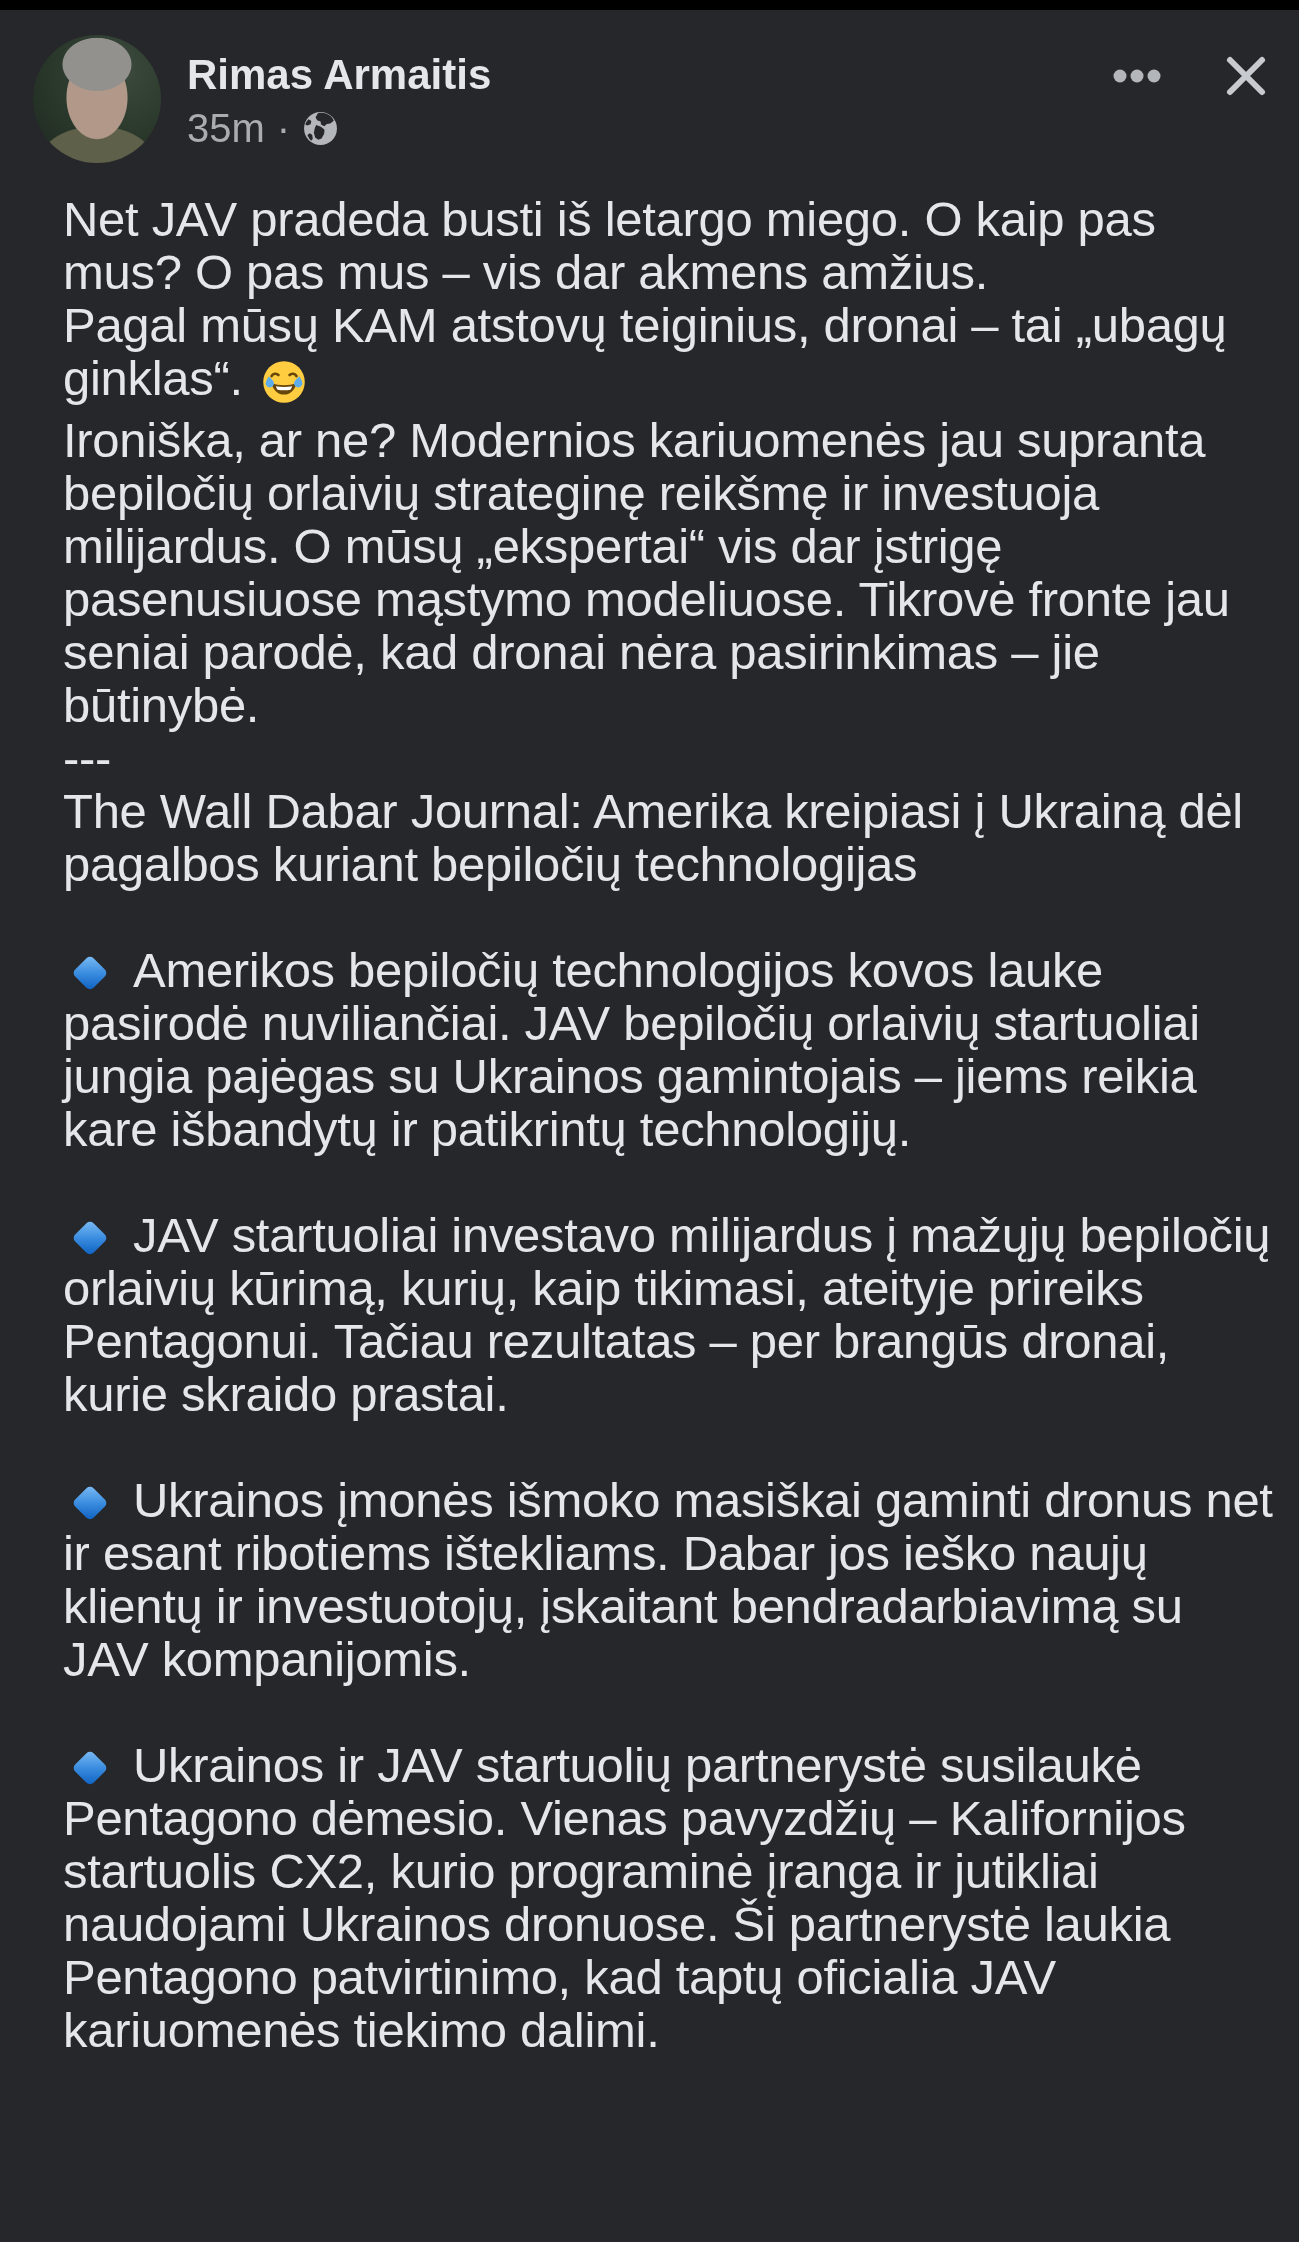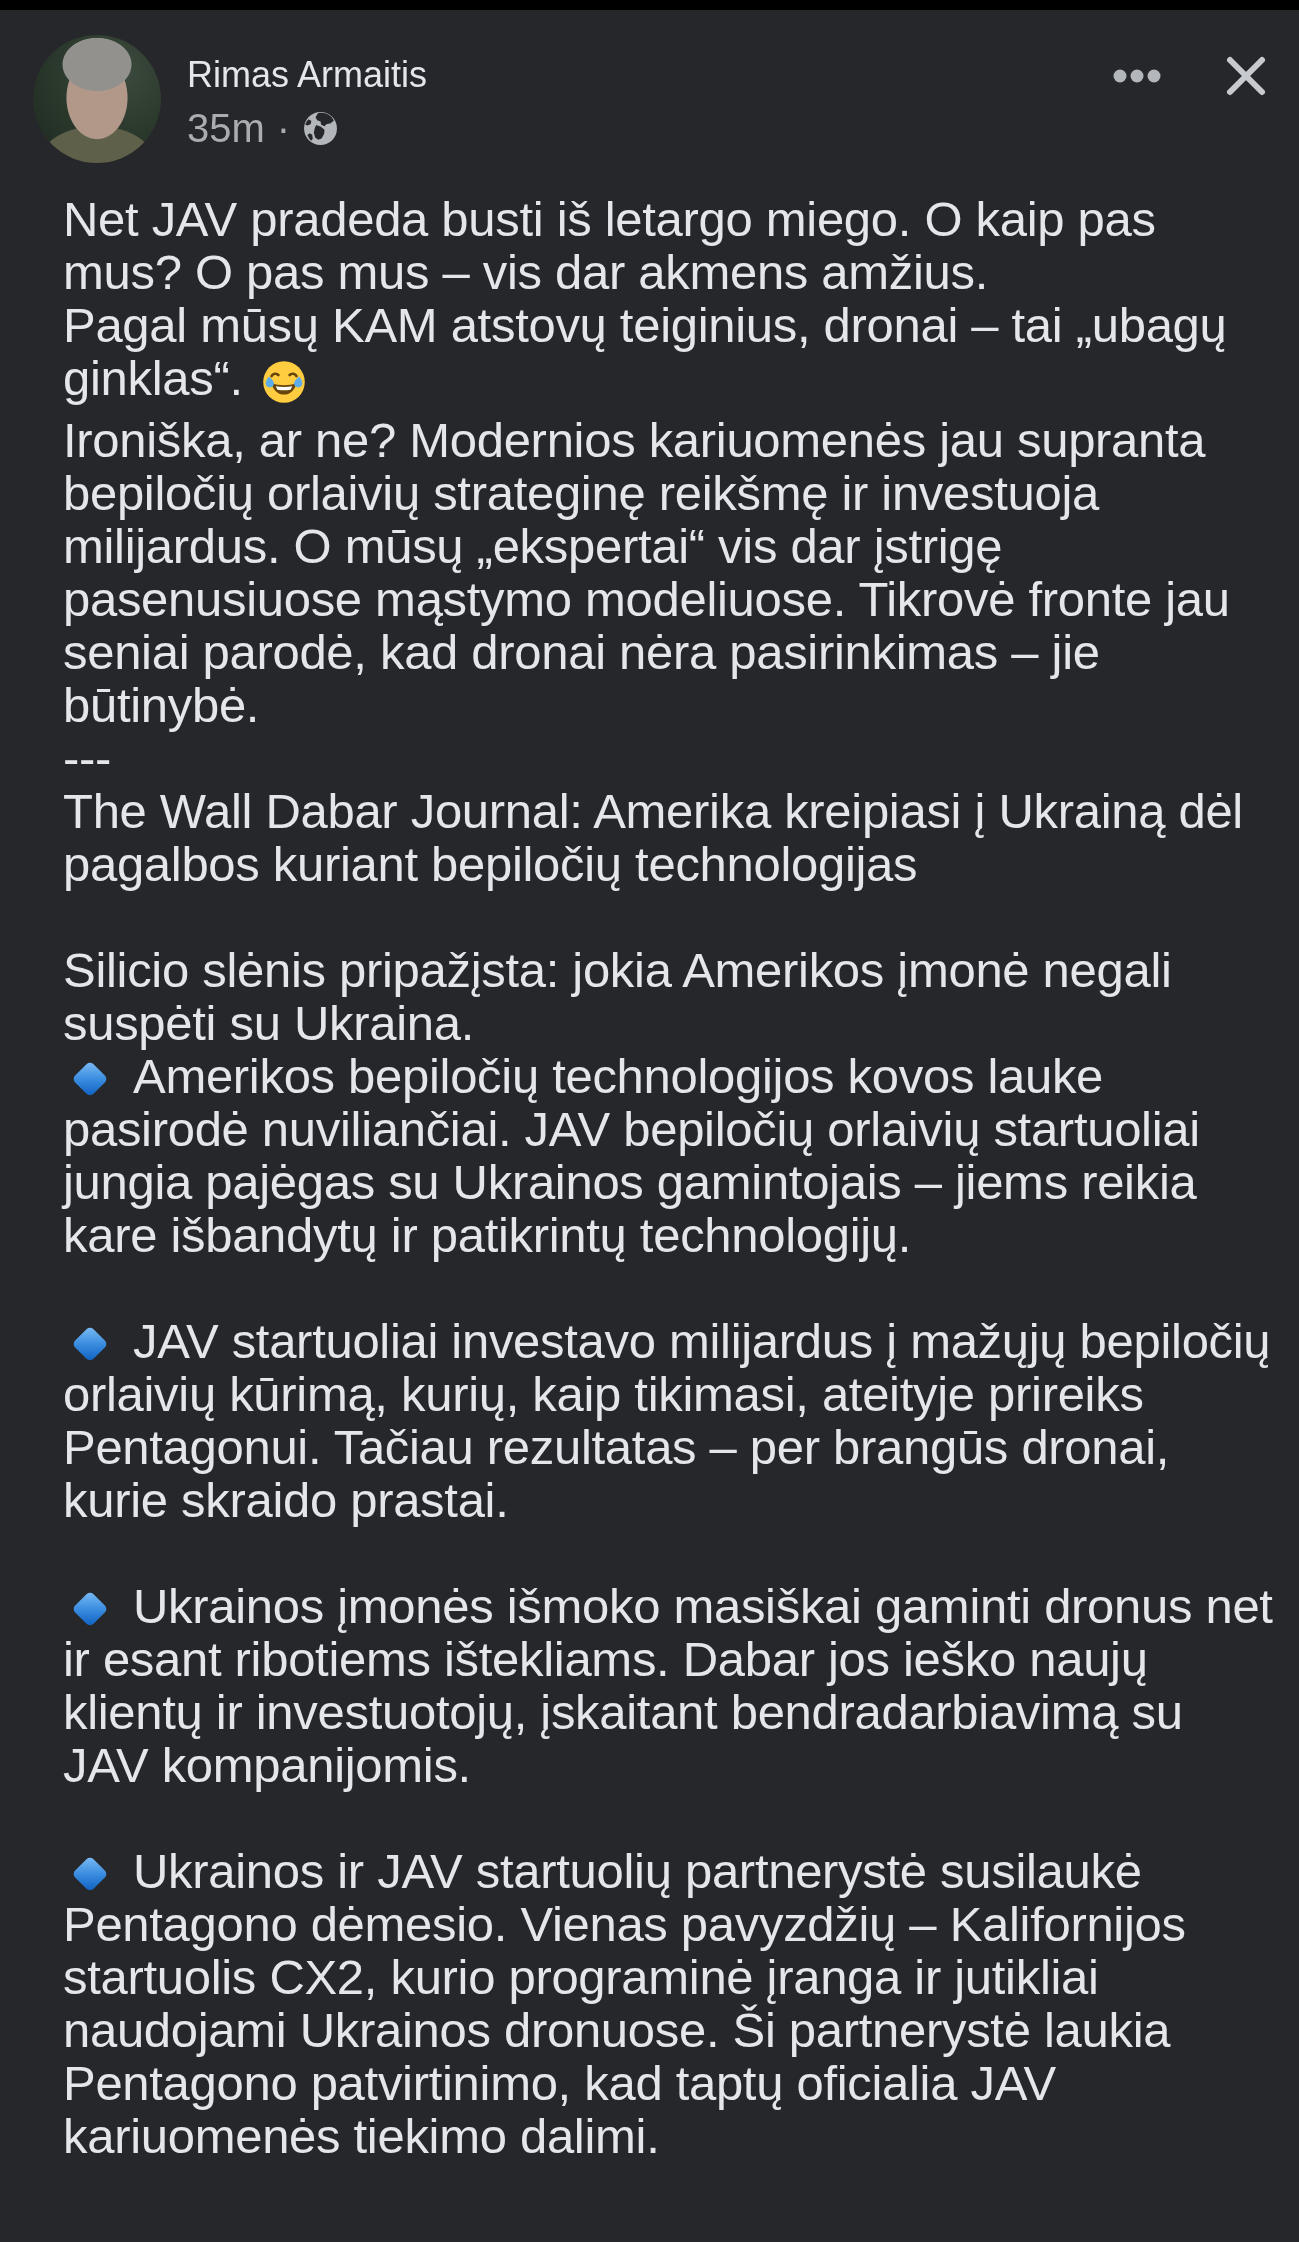--- a/index.html
+++ b/index.html
@@ -21,21 +21,21 @@
     width:128px;height:128px;border-radius:50%;
     flex:0 0 auto;cursor:pointer;
     background:
       radial-gradient(ellipse 35px 27px at 50% 23%, #92918e 97%, rgba(0,0,0,0) 100%),
       radial-gradient(ellipse 31px 42px at 50% 49%, #b29889 97%, rgba(0,0,0,0) 100%),
       radial-gradient(ellipse 58px 36px at 50% 99%, #5e6049 97%, rgba(0,0,0,0) 100%),
       radial-gradient(circle at 68% 28%, #3c4b3e 0%, #283529 60%, #1e2920 100%);
   }
   .head-text{margin-left:26px;padding-top:16px;}
   .author{
-    font-size:36px;line-height:48px;font-weight:400;
+    font-size:42px;line-height:48px;font-weight:700;
     color:var(--text_primary,#e4e6ea);cursor:pointer;
   }
   .meta{
     margin-top:7px;display:flex;align-items:center;
     font-size:40px;color:var(--text_secondary,#a9acb0);
   }
   .dot-sep{margin:0 12px;}
   .globe{display:inline-flex;align-items:center;}
   .header-actions{
     margin-left:auto;display:flex;align-items:center;
@@ -109,19 +109,18 @@
     <path d="M22.6 12.3c1.7-1.7 4.5-1.3 5.6.9" stroke="#66450a" stroke-width="2.2" fill="none" stroke-linecap="round"></path>
     <path d="M18 20.6c-3.8 0-7-.7-8.9-1.4-.6-.2-1.2.3-1 1C9.4 24.7 13.2 28.3 18 28.3s8.6-3.6 9.9-8.1c.2-.7-.4-1.2-1-1-1.9.7-5.1 1.4-8.9 1.4z" fill="#65450b"></path>
     <path d="M11.3 21.5c2 .4 4.3.6 6.7.6s4.7-.2 6.7-.6c-.3 1-.8 2-1.4 2.8-1.6.3-3.4.5-5.3.5s-3.7-.2-5.3-.5c-.6-.8-1.1-1.8-1.4-2.8z" fill="#fff"></path>
     <path d="M5.6 13.6C4 16 3 17.8 3 19.1c0 1.9 1.5 3.4 3.4 3.4s3.4-1.5 3.4-3.4c0-1.3-1.6-3.1-4.2-5.5z" fill="#5dadec"></path>
     <path d="M30.4 13.6c-2.6 2.4-4.2 4.2-4.2 5.5 0 1.9 1.5 3.4 3.4 3.4s3.4-1.5 3.4-3.4c0-1.3-1-3.7-2.6-5.5z" fill="#5dadec"></path>
   </svg></span>
 </div>
       <div class="para">Ironiška, ar ne? Modernios kariuomenės jau supranta bepiločių orlaivių strateginę reikšmę ir investuoja milijardus. O mūsų „ekspertai“ vis dar įstrigę pasenusiuose mąstymo modeliuose. Tikrovė fronte jau seniai parodė, kad dronai nėra pasirinkimas – jie būtinybė.</div>
       <div class="para">---</div>
       <div class="para gap">The Wall Dabar Journal: Amerika kreipiasi į Ukrainą dėl pagalbos kuriant bepiločių technologijas</div>
-      <div class="para">Silicio slėnis pripažįsta: jokia Amerikos įmonė negali suspėti su Ukraina.</div>
       <div class="para gap"><span class="diamond"></span>Amerikos bepiločių technologijos kovos lauke pasirodė nuviliančiai. JAV bepiločių orlaivių startuoliai jungia pajėgas su Ukrainos gamintojais – jiems reikia kare išbandytų ir patikrintų technologijų.</div>
       <div class="para gap"><span class="diamond"></span>JAV startuoliai investavo milijardus į mažųjų bepiločių orlaivių kūrimą, kurių, kaip tikimasi, ateityje prireiks Pentagonui. Tačiau rezultatas – per brangūs dronai, kurie skraido prastai.</div>
       <div class="para gap"><span class="diamond"></span>Ukrainos įmonės išmoko masiškai gaminti dronus net ir esant ribotiems ištekliams. Dabar jos ieško naujų klientų ir investuotojų, įskaitant bendradarbiavimą su JAV kompanijomis.</div>
       <div class="para"><span class="diamond"></span>Ukrainos ir JAV startuolių partnerystė susilaukė Pentagono dėmesio. Vienas pavyzdžių – Kalifornijos startuolis CX2, kurio programinė įranga ir jutikliai naudojami Ukrainos dronuose. Ši partnerystė laukia Pentagono patvirtinimo, kad taptų oficialia JAV kariuomenės tiekimo dalimi.</div>
     </div>
 </div>
 
 </body></html>

